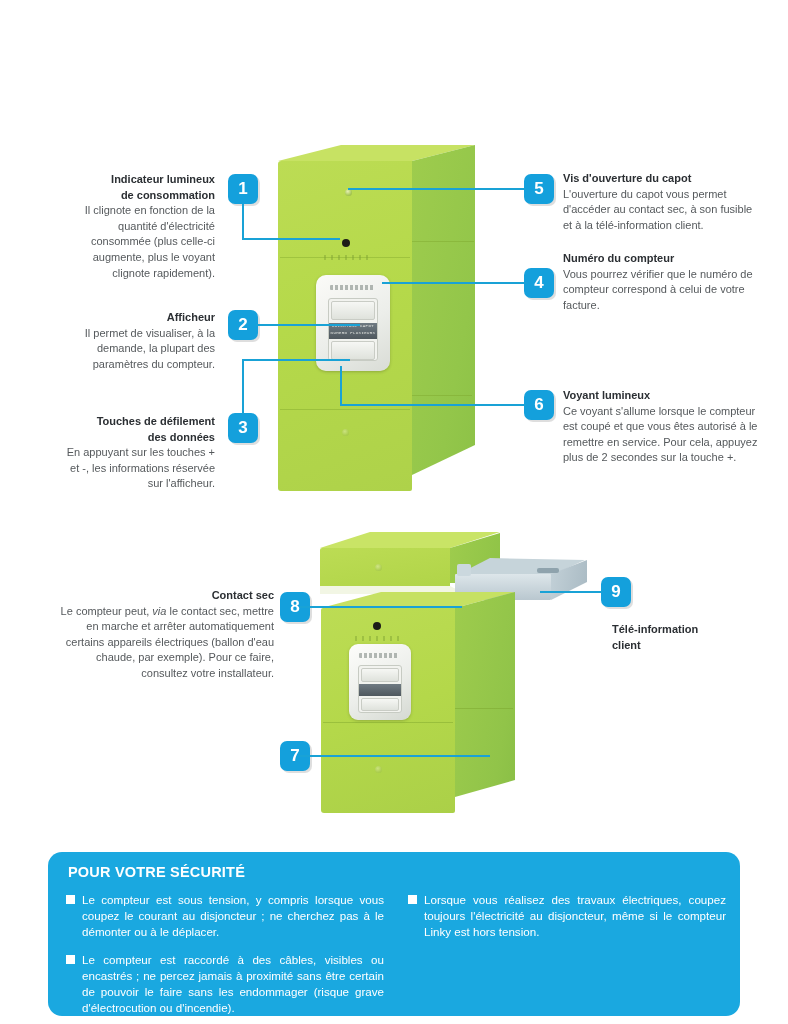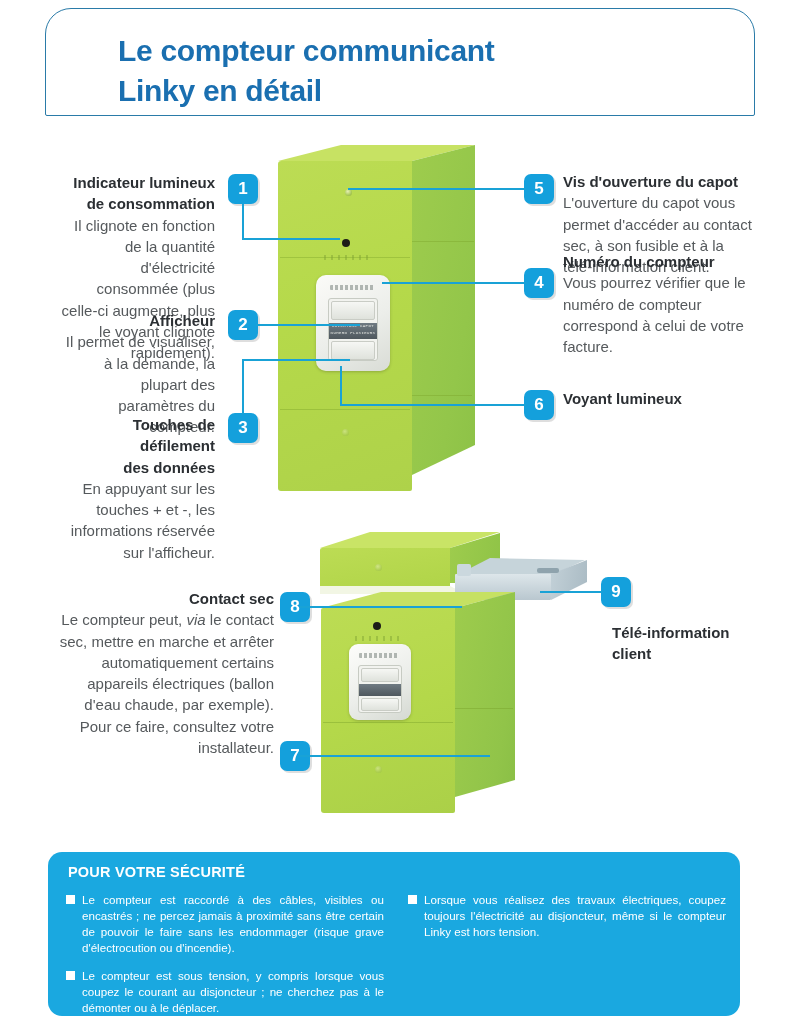--- a/index.html
+++ b/index.html
@@ -30,21 +30,21 @@
     width: 640px;
     font-size: 30px;
     font-weight: bold;
     color: #1a6fb0;
     line-height: 1.33;
     letter-spacing: -0.3px;
   }
   .header-title .l2 { display: block; }
 
   
-  .txt { position: absolute; color: #55595c; font-size: 15px; line-height: 1.42; }
+  .txt { position: absolute; color: #55595c; font-size: 11px; line-height: 1.42; }
   .txt .ttl { display: block; font-weight: bold; color: #2b2f33; }
   .txt.r { text-align: right; }
   .txt.l { text-align: left; }
   .txt em { font-style: italic; }
 
   
   .badge {
     position: absolute;
     width: 30px; height: 30px;
     border-radius: 7px;
@@ -237,26 +237,20 @@
   .s-bullet {
     position: absolute; left: 0; top: 3px;
     width: 9px; height: 9px; background: #ffffff;
   }
 </style>
 </head>
 <body>
 
 <div id="page">
 
-  <div class="header-box">
-    <div class="header-title">
-      <span>Le compteur communicant</span>
-      <span class="l2">Linky en détail</span>
-    </div>
-  </div>
 
   <div class="meter-top">
     <div class="m-topface"></div>
     <div class="m-side"></div>
     <div class="m-front"></div>
     <div class="m-seam" style="left:2px; top:112px; width:130px;"></div>
     <div class="m-seam" style="left:134px; top:96px; width:62px;"></div>
     <div class="m-seam" style="left:2px; top:264px; width:130px;"></div>
     <div class="m-seam" style="left:134px; top:250px; width:60px;"></div>
     <div class="m-screw" style="left:67px; top:44px;"></div>
@@ -340,20 +334,21 @@
 
   <div class="txt l" style="left:563px; top:251px; width:193px;">
     <span class="ttl">Numéro du compteur</span>
     <span>Vous pourrez vérifier que le numéro de compteur correspond à celui de votre facture.</span>
   </div>
   <div class="badge" style="left:524px; top:268px;">4</div>
   <div class="line h" style="left:382px; top:282px; width:144px;"></div>
 
   <div class="txt l" style="left:563px; top:388px; width:196px;">
     <span class="ttl">Voyant lumineux</span>
+    <span>Ce voyant s'allume lorsque le compteur est coupé et que vous êtes autorisé à le remettre en service. Pour cela, appuyez plus de 2 secondes sur la touche +.</span>
   </div>
   <div class="badge" style="left:524px; top:390px;">6</div>
   <div class="line h" style="left:340px; top:404px; width:186px;"></div>
   <div class="line v" style="left:340px; top:366px; height:40px;"></div>
 
   <div class="txt r" style="left:52px; top:588px; width:222px;">
     <span class="ttl">Contact sec</span>
     <span>Le compteur peut, </span><em>via</em><span> le contact sec, mettre en marche et arrêter automatiquement certains appareils électriques (ballon d'eau chaude, par exemple). Pour ce faire, consultez votre installateur.</span>
   </div>
   <div class="badge" style="left:280px; top:592px;">8</div>
@@ -368,25 +363,25 @@
 
   <div class="badge" style="left:280px; top:741px;">7</div>
   <div class="line h" style="left:300px; top:755px; width:190px;"></div>
 
   <div class="safety">
     <div class="safety-title">POUR VOTRE SÉCURITÉ</div>
 
     <div class="safety-col c1">
       <div class="s-item">
         <span class="s-bullet"></span>
-        <span>Le compteur est raccordé à des câbles, visibles ou encastrés ; ne percez jamais à proximité sans être certain de pouvoir le faire sans les endommager (risque grave d'électrocution ou d'incendie).</span>
+        <span>Le compteur est sous tension, y compris lorsque vous coupez le courant au disjoncteur ; ne cherchez pas à le démonter ou à le déplacer.</span>
       </div>
       <div class="s-item">
         <span class="s-bullet"></span>
-        <span>Le compteur est sous tension, y compris lorsque vous coupez le courant au disjoncteur ; ne cherchez pas à le démonter ou à le déplacer.</span>
+        <span>Le compteur est raccordé à des câbles, visibles ou encastrés ; ne percez jamais à proximité sans être certain de pouvoir le faire sans les endommager (risque grave d'électrocution ou d'incendie).</span>
       </div>
     </div>
 
     <div class="safety-col c2">
       <div class="s-item">
         <span class="s-bullet"></span>
         <span>Lorsque vous réalisez des travaux électriques, coupez toujours l'électricité au disjoncteur, même si le compteur Linky est hors tension.</span>
       </div>
     </div>
   </div>

